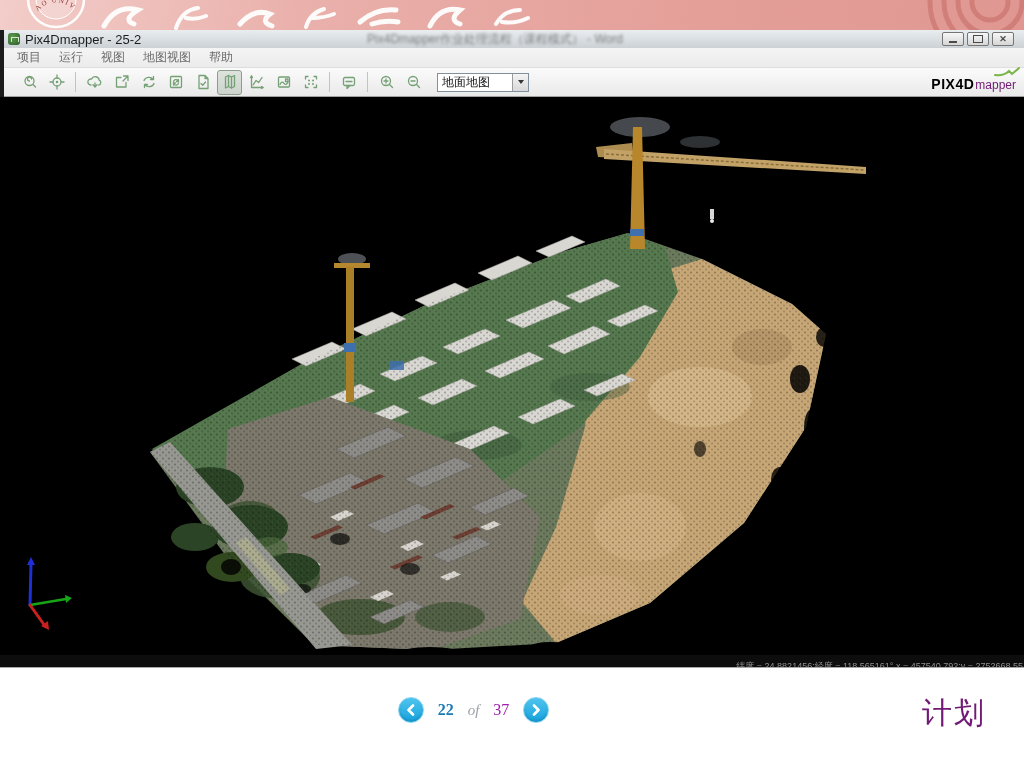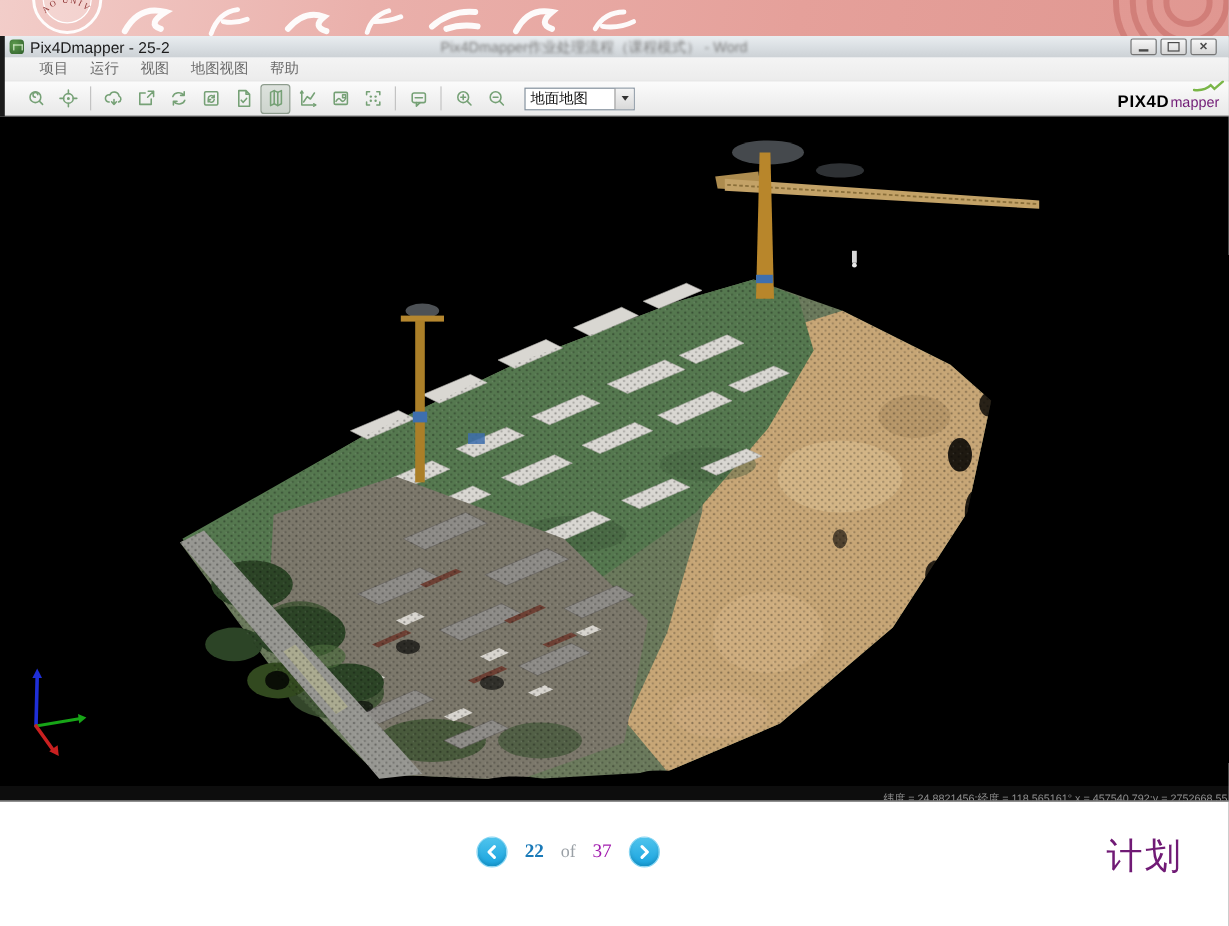--- a/index.html
+++ b/index.html
@@ -27,21 +27,21 @@
   .bg-win-title{left:345px;top:31px;width:300px;text-align:center;font-size:12px;color:#7d7d7d;
     filter:blur(1.4px);white-space:nowrap;overflow:hidden;}
   .win-controls{position:absolute;right:10px;top:32px;display:flex;gap:3px;}
   .win-btn{width:22px;height:14px;border:1px solid #757575;border-radius:2px;box-sizing:border-box;
     background:linear-gradient(180deg,#f7f7f7,#d6d6d6);display:flex;align-items:center;justify-content:center;}
   .glyph-min{width:8px;height:2px;background:#4a4a4a;margin-top:6px;}
   .glyph-max{width:8px;height:6px;border:1.5px solid #4a4a4a;}
   .glyph-close{font-size:9px;color:#4a4a4a;font-weight:bold;line-height:1;}
 
   .menubar{left:0;top:48px;width:1024px;height:20px;background:linear-gradient(180deg,#f4f4f4,#ececec);
-    display:flex;align-items:center;padding-left:24px;box-sizing:border-box;border-bottom:1px solid #dedede;}
+    display:flex;align-items:center;padding-left:8px;box-sizing:border-box;border-bottom:1px solid #dedede;}
   .menu-item{font-size:12px;color:#6b6b6b;padding:2px 9px;}
 
   .toolbar{left:0;top:68px;width:1024px;height:29px;
     background:linear-gradient(180deg,#fbfbfb,#e9e9e9);border-bottom:1px solid #9f9f9f;
     display:flex;align-items:center;padding-left:16px;box-sizing:border-box;}
   .tbtn{width:25px;height:25px;display:flex;align-items:center;justify-content:center;border-radius:3px;margin:0 1px;}
   .tbtn.selected{background:linear-gradient(180deg,#dde2dd,#cdd4cd);border:1px solid #8d9c8d;box-sizing:border-box;}
   .tsep{width:1px;height:20px;background:#c3c3c3;margin:0 5px;}
   .tb-icon{stroke:#76a176;fill:none;stroke-width:1.3;stroke-linecap:round;stroke-linejoin:round;}
 
@@ -65,21 +65,21 @@
   .status-text{font-size:9px;color:#8f8f8f;line-height:12px;white-space:nowrap;padding-right:1px;
     font-family:"Liberation Sans",sans-serif;}
 
   
   .pager{left:0;top:697px;width:947px;display:flex;justify-content:center;align-items:center;gap:14px;}
   .pager-btn{width:26px;height:26px;border-radius:50%;
     background:linear-gradient(180deg,#4fc4ed,#17a2de);border:1px solid #86d5f3;box-sizing:border-box;
     display:flex;align-items:center;justify-content:center;box-shadow:inset 0 -2px 3px rgba(0,0,0,.12);}
   .pg-num{font-family:"Liberation Serif",serif;font-size:16px;}
   .pg-current{color:#1a7ab8;font-weight:bold;}
-  .pg-of{font-family:"Liberation Serif",serif;color:#9aa0a6;font-size:15px;}
+  .pg-of{font-family:"Liberation Serif",serif;font-style:italic;color:#9aa0a6;font-size:15px;}
   .pg-total{color:#a21caf;}
 
   .side-label{position:absolute;right:38px;top:693px;font-size:30px;color:#701a75;letter-spacing:2px;text-align:center;}
 </style>
 </head>
 <body>
 
 <div class="abs banner">
   <svg style="left:12px;" width="84" height="30" viewBox="0 0 84 30">
     <circle cx="44" cy="-1" r="28" fill="none" stroke="#ffffff" stroke-width="2.5" opacity=".95"></circle>

